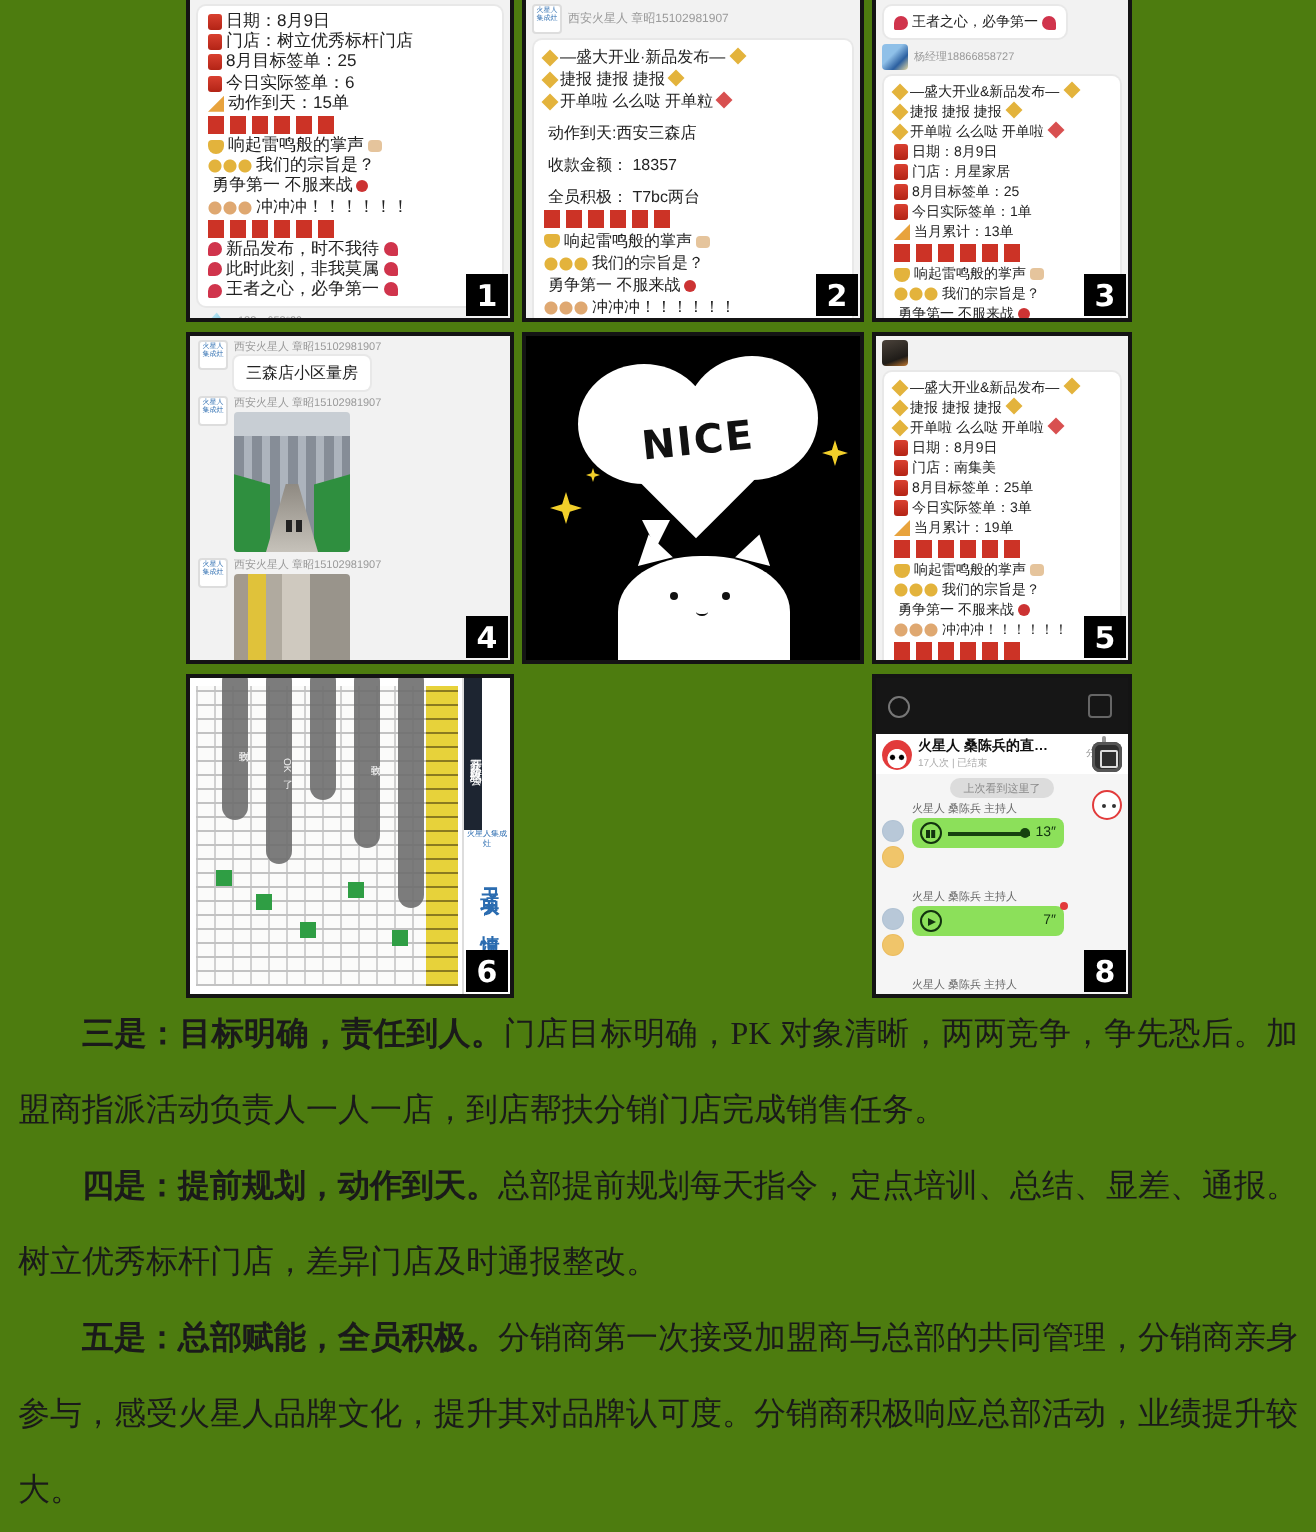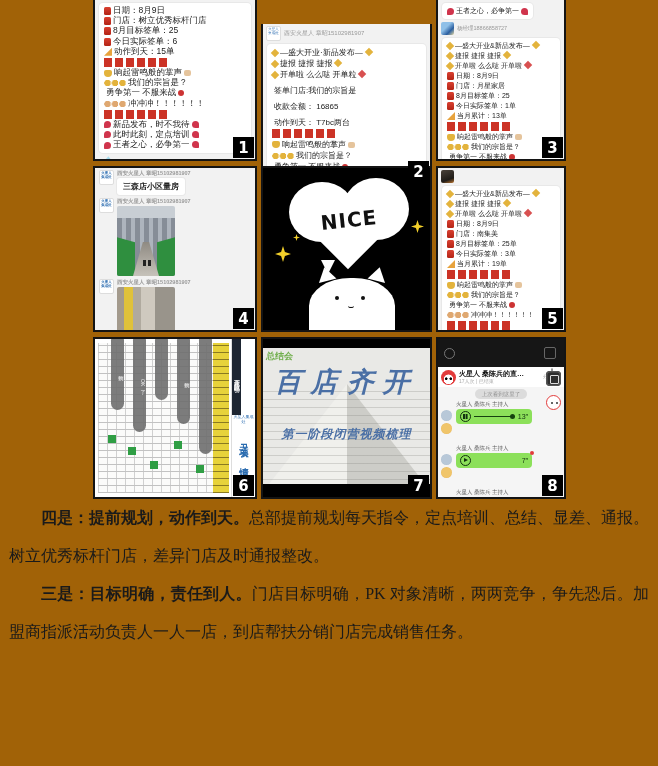--- a/index.html
+++ b/index.html
@@ -1,16 +1,16 @@
 <!DOCTYPE html>
 <html><head>
 <meta charset="utf-8">
 <style>
   html,body{margin:0;padding:0;background:#fff;}
-  .page{position:relative;width:658px;height:766px;background:#a16207;overflow:hidden;
+  .page{position:relative;width:658px;height:766px;background:#4d7c0f;overflow:hidden;
         font-family:"Liberation Sans","DejaVu Sans",sans-serif;}
   figure{margin:0;}
   .cell{position:absolute;background:#fff;border:2px solid #141414;box-sizing:border-box;overflow:hidden;}
   .badge{position:absolute;right:1px;bottom:1px;width:21px;height:21px;background:#000;color:#fff;
          display:flex;align-items:center;justify-content:center;font:bold 15px "DejaVu Sans",sans-serif;z-index:9;}
   
   .chat{background:#f2f2f2;}
   .bubble{background:#fff;border-radius:4px;padding:3px 5px;margin:3px 4px;box-shadow:0 0 0 1px #e8e8e8;}
   .cl{display:flex;align-items:center;gap:2px;height:10px;white-space:nowrap;color:#222;}
   .md .cl{height:10.2px;font-size:8.5px;}
@@ -36,21 +36,21 @@
   .sender{display:flex;align-items:center;gap:3px;margin:2px 2px 0 3px;color:#9a9a9a;}
   .sm .sender{font-size:5.5px;}
   .mm .sender{font-size:6px;}
   .wav{width:13px;height:13px;background:#fff;border:1px solid #ddd;border-radius:2px;color:#2b6cb0;
        font-size:3.5px;line-height:1.15;text-align:center;overflow:hidden;flex:0 0 auto;}
   .bav{width:13px;height:13px;border-radius:2px;background:linear-gradient(135deg,#8fc0e8 0 40%,#2b5fa0 70%,#e8d9a0);flex:0 0 auto;}
   .dav{width:13px;height:13px;border-radius:2px;background:linear-gradient(160deg,#4a423a,#1f1c18 70%,#c07830);flex:0 0 auto;}
   .foot1{display:flex;align-items:center;gap:3px;margin:1px 0 0 4px;color:#9a9a9a;font-size:5.5px;}
   .fico{width:17px;height:10px;background:linear-gradient(135deg,#bfe8f4 30%,#2e9ec9);clip-path:polygon(0 100%,55% 0,100% 100%);}
   
-  .g4{position:relative;margin:2px 4px 3px 4px;font-weight:bold;}
+  .g4{position:relative;margin:2px 4px 3px 4px;}
   .g4 .body{margin-left:18px;}
   .g4 .wav{position:absolute;left:0;top:0;}
   .g4 .name{font-size:5.5px;color:#9a9a9a;height:8px;white-space:nowrap;overflow:hidden;}
   .tbubble{background:#fff;border-radius:3px;box-shadow:0 0 0 1px #e8e8e8;width:fit-content;padding:3px 6px;font-size:8px;color:#222;}
   .photo1{position:relative;width:58px;height:70px;overflow:hidden;border-radius:2px;
      background:linear-gradient(180deg,#c8ced4 0 12px,transparent 12px),
      repeating-linear-gradient(90deg,#868d97 0 5px,#adb4bd 5px 9px);}
   .gw{position:absolute;bottom:0;width:22px;height:40px;background:#2f8f3f;}
   .gw.l{left:-4px;transform:skewY(16deg);transform-origin:bottom left;}
   .gw.r{right:-4px;transform:skewY(-16deg);transform-origin:bottom right;}
@@ -152,21 +152,21 @@
   .ric.face{top:56px;background:#fff;border:1.5px solid #e23b3b;border-radius:50%;box-sizing:border-box;}
   .ric.face::before{content:"";position:absolute;left:3.5px;top:5.5px;width:2px;height:2px;border-radius:50%;
       background:#333;box-shadow:5px 0 0 #333;}
   
   .doc{position:absolute;top:499px;left:9px;right:9px;color:#1a1a1a;
        font-family:"Liberation Serif","DejaVu Serif",serif;}
   .doc p{margin:0;font-size:16px;line-height:38px;text-indent:32px;text-align:justify;}
   .doc b{font-weight:bold;}
   
   #c1{left:93px;top:0;width:164px;height:161px;border-top:none;}
-  #c2{left:261px;top:0;width:171px;height:161px;border-top:none;margin-top:24px;}
+  #c2{left:261px;top:0;width:171px;height:161px;border-top:none;}
   #c3{left:436px;top:0;width:130px;height:161px;border-top:none;}
   #c4{left:93px;top:166px;width:164px;height:166px;}
   #cn{left:261px;top:166px;width:171px;height:166px;}
   #c5{left:436px;top:166px;width:130px;height:166px;}
   #c6{left:93px;top:337px;width:164px;height:162px;}
   #c7{left:261px;top:337px;width:171px;height:162px;}
   #c8{left:436px;top:337px;width:130px;height:162px;}
 </style>
 </head>
 <body>
@@ -219,21 +219,21 @@
           <div class="cl row-red">
             <i class="ic"></i>
             <span class="t"></span>
           </div>
           <div class="cl rose">
             <i class="ic"></i>
             <span class="t">新品发布，时不我待</span>
           </div>
           <div class="cl rose">
             <i class="ic"></i>
-            <span class="t">此时此刻，定点培训</span>
+            <span class="t">此时此刻，非我莫属</span>
           </div>
           <div class="cl rose">
             <i class="ic"></i>
             <span class="t">王者之心，必争第一</span>
           </div>
         </div>
     </div>
     <div class="foot1">
       <i class="fico"></i>
       <span>188xx658*29</span>
@@ -255,29 +255,29 @@
           <div class="cl bao">
             <i class="ic"></i>
             <span class="t">捷报 捷报 捷报</span>
           </div>
           <div class="cl clap">
             <i class="ic"></i>
             <span class="t">开单啦 么么哒 开单粒</span>
           </div>
           <div class="cl sp">
             <i class="ic"></i>
-            <span class="t">签单门店:我们的宗旨是</span>
+            <span class="t">动作到天:西安三森店</span>
           </div>
           <div class="cl sp">
             <i class="ic"></i>
-            <span class="t">收款金额： 16865</span>
+            <span class="t">收款金额： 18357</span>
           </div>
           <div class="cl sp">
             <i class="ic"></i>
-            <span class="t">动作到天： T7bc两台</span>
+            <span class="t">全员积极： T7bc两台</span>
           </div>
           <div class="cl row-red">
             <i class="ic"></i>
             <span class="t"></span>
           </div>
           <div class="cl trophy">
             <i class="ic"></i>
             <span class="t">响起雷鸣般的掌声</span>
           </div>
           <div class="cl medals">
@@ -499,31 +499,20 @@
         <div class="cap"></div>
       </div>
     <div class="rightcol">
       <div class="darkband">齐开第一阶段总结会</div>
       <div class="f6logo">火星人集成灶</div>
       <div class="pklabel">三项PK情况</div>
     </div>
     <div class="badge">6</div>
   </figure>
 
-  <figure class="cell f7" id="c7">
-    <div class="photo7">
-      <i class="pyr-l"></i>
-      <i class="pyr-r"></i>
-      <i class="ridge"></i>
-      <span class="corner7">总结会</span>
-      <div class="main7">百店齐开</div>
-      <div class="sub7">第一阶段闭营视频梳理</div>
-    </div>
-    <div class="badge">7</div>
-  </figure>
 
   <figure class="cell f8" id="c8">
     <div class="vid8">
       <i class="vring"></i>
       <i class="vmark"></i>
     </div>
     <div class="hdr8">
       <i class="panda"></i>
       <div>
         <div class="t8">火星人 桑陈兵的直…</div>
@@ -559,17 +548,18 @@
         <i class="thumb8"></i>
       </div>
       <div class="n8">火星人 桑陈兵 主持人</div>
     </div>
     <i class="ric grid"></i>
     <i class="ric face"></i>
     <div class="badge">8</div>
   </figure>
 
   <div class="doc">
+      <p><b>三是：目标明确，责任到人。</b><span>门店目标明确，PK 对象清晰，两两竞争，争先恐后。加盟商指派活动负责人一人一店，到店帮扶分销门店完成销售任务。</span></p>
       <p><b>四是：提前规划，动作到天。</b><span>总部提前规划每天指令，定点培训、总结、显差、通报。树立优秀标杆门店，差异门店及时通报整改。</span></p>
-      <p><b>三是：目标明确，责任到人。</b><span>门店目标明确，PK 对象清晰，两两竞争，争先恐后。加盟商指派活动负责人一人一店，到店帮扶分销门店完成销售任务。</span></p>
+      <p><b>五是：总部赋能，全员积极。</b><span>分销商第一次接受加盟商与总部的共同管理，分销商亲身参与，感受火星人品牌文化，提升其对品牌认可度。分销商积极响应总部活动，业绩提升较大。</span></p>
     </div>
 
 </div>
 
 </body></html>

